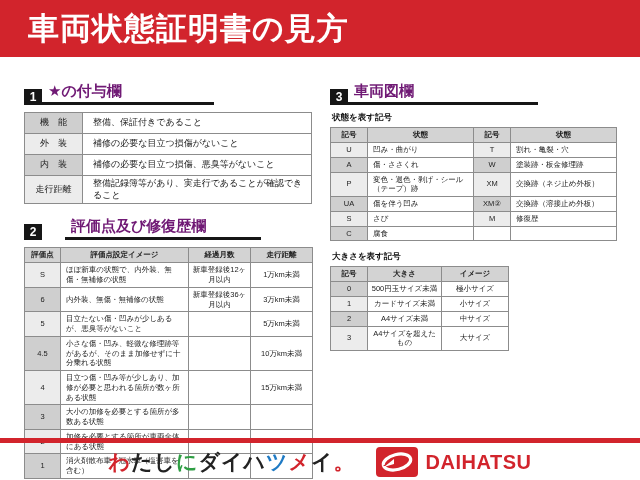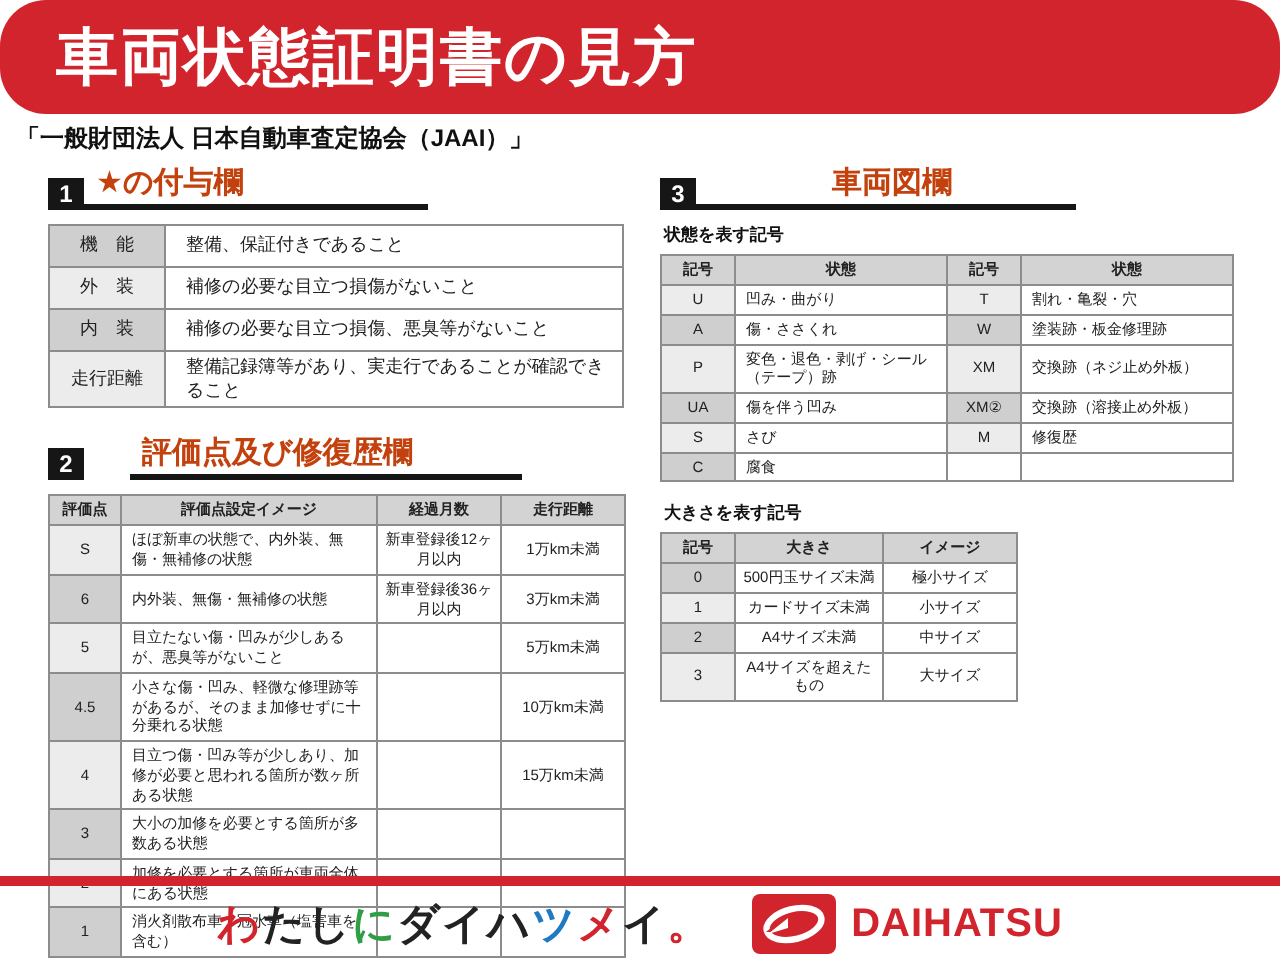--- a/index.html
+++ b/index.html
@@ -3,39 +3,39 @@
 <meta charset="utf-8">
 <style>
   html,body{margin:0;padding:0;background:#e8e8e8;}
   .page{
     position:relative;width:640px;height:480px;background:#ffffff;overflow:hidden;
     font-family:"Liberation Sans","DejaVu Sans",sans-serif;color:#1a1a1a;
   }
   
   .banner{
     position:absolute;left:0;top:0;width:640px;height:57px;background:#d2242c;
-    display:flex;align-items:center;padding-left:28px;box-sizing:border-box;border-radius:23px;
+    display:flex;align-items:center;padding-left:28px;box-sizing:border-box;
   }
   .banner .ttl{color:#fff;font-size:31px;font-weight:bold;letter-spacing:1px;white-space:nowrap;}
   .banner .ed{color:#fff;font-size:31px;font-weight:bold;margin-left:64px;white-space:nowrap;}
   .subtitle{position:absolute;left:8px;top:61px;font-size:12px;font-weight:bold;color:#111;}
   
   .col-left{position:absolute;left:24px;top:82px;width:288px;}
   .col-right{position:absolute;left:330px;top:82px;width:290px;}
   
   .sec-head{display:flex;align-items:flex-end;margin-bottom:7px;}
   .badge{
     width:18px;height:16px;background:#161616;color:#fff;font-size:12px;font-weight:bold;
     display:flex;align-items:center;justify-content:center;flex:0 0 auto;
   }
   .sec-rule{border-bottom:3px solid #161616;padding:0 0 1px 6px;box-sizing:border-box;}
   .sec-rule.w170{width:172px;}
   .sec-rule.w195{width:196px;margin-left:23px;}
-  .sec-rule.w188{width:190px;text-align:center;}
-  .sec-title{font-size:15px;font-weight:bold;color:#c2410c;white-space:nowrap;}
+  .sec-rule.w188{width:190px;}
+  .sec-title{font-size:15px;font-weight:bold;color:#701a75;white-space:nowrap;}
   
   table{border-collapse:collapse;table-layout:fixed;}
   th,td{border:1px solid #8c8c8c;padding:2px 3px;box-sizing:border-box;overflow:hidden;}
   th{background:#d3d3d3;font-size:7.5px;font-weight:bold;text-align:center;color:#222;}
   td{font-size:7.5px;text-align:center;color:#222;line-height:1.3;}
   td.lab{font-weight:normal;}
   .alt-a tbody tr:nth-child(odd) td.lab{background:#cfcfcf;}
   .alt-a tbody tr:nth-child(even) td.lab{background:#ececec;}
   .alt-b tbody tr:nth-child(even) td.lab{background:#cfcfcf;}
   .alt-b tbody tr:nth-child(odd) td.lab{background:#ececec;}
@@ -62,21 +62,20 @@
   .brand-name{font-size:20px;font-weight:bold;color:#d2242c;letter-spacing:0.5px;}
 </style>
 </head>
 <body>
 
 <div class="page">
 
   <div class="banner">
     <span class="ttl">車両状態証明書の見方</span>
   </div>
-  <div class="subtitle">「一般財団法人 日本自動車査定協会（JAAI）」</div>
 
   <div class="col-left">
 
     <div class="sec-head">
       <span class="badge">1</span>
       <span class="sec-rule w170"><span class="sec-title">★の付与欄</span></span>
     </div>
     <table class="t1 alt-a">
       <colgroup>
           <col style="width:58px">

